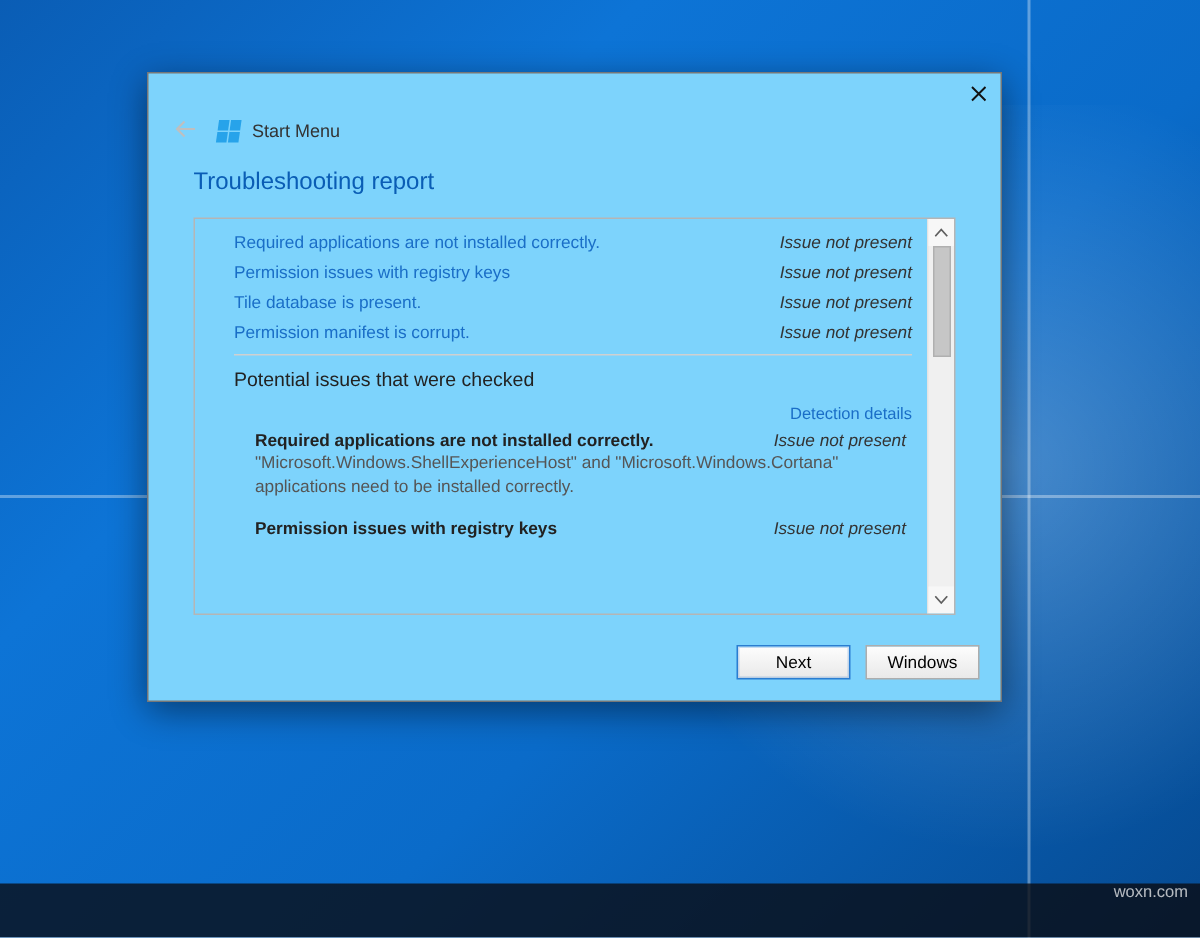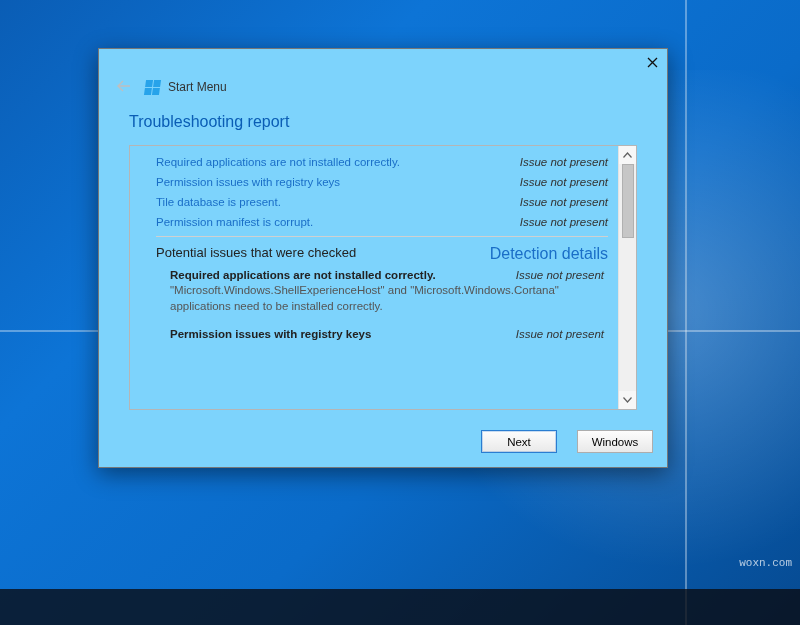--- a/index.html
+++ b/index.html
@@ -63,52 +63,52 @@
       display: flex; justify-content: space-between; align-items: center;
       padding: 4px 0; font-size: 11.5px;
     }
     .check-name { color: #1a6ec7; cursor: pointer; }
     .check-status { color: #333; font-style: italic; }
     .section-header {
       display: flex; justify-content: space-between; align-items: flex-start;
       border-top: 1px solid #d0d0d0; padding-top: 8px; margin-top: 4px;
     }
     .section-title { font-size: 13px; color: #222; }
-    .detection-link { font-size: 16px; color: #1a6ec7; cursor: pointer; }
+    .detection-link { font-size: 11px; color: #1a6ec7; cursor: pointer; margin-top: 25px; }
     .detail-block { padding: 6px 2px 8px 14px; font-size: 11.5px; }
     .detail-head { display: flex; justify-content: space-between; }
     .detail-name { font-weight: 600; color: #222; }
     .detail-status { font-style: italic; color: #333; padding-right: 2px; }
     .detail-body { color: #555; padding-top: 2px; line-height: 1.35; }
     .scrollbar {
       width: 18px; background: #f0f0f0; border-left: 1px solid #e3e3e3;
       display: flex; flex-direction: column; justify-content: space-between; align-items: center;
     }
     .sb-btn { width: 100%; height: 18px; display: flex; align-items: center; justify-content: center;
       background: #f7f7f7; cursor: pointer; }
     .sb-btn svg { display:block; }
     .sb-thumb { width: 12px; height: 74px; background: #c6c6c6; margin-top: 0; border: 1px solid #b0b0b0; }
     .sb-track { flex: 1; display: flex; flex-direction: column; align-items: center; }
     .dialog-footer {
-      display: flex; justify-content: flex-end; gap: 20px;
+      display: flex; justify-content: flex-end; gap: 10px;
       padding: 10px 14px 14px 14px;
     }
     .btn {
       min-width: 76px; height: 23px; font-size: 11.5px;
       background: linear-gradient(#fdfdfd,#e9e9e9); border: 1px solid #adadad;
       cursor: pointer; display: flex; align-items: center; justify-content: center;
     }
     .btn.primary { border: 1px solid #2a7dd1; box-shadow: 0 0 0 1px rgba(42,125,209,0.25) inset; }
     .taskbar {
       position: absolute; left: 0; right: 0; bottom: 0; height: 36px;
       background: rgba(10,10,15,0.78);
     }
     .watermark {
-      position: absolute; right: 8px; bottom: 56px; color: rgba(255,255,255,0.7);
-      font-size: 11px; font-family: Liberation Mono, monospace;
+      position: absolute; right: 8px; bottom: 24px; color: rgba(255,255,255,0.7);
+      font-size: 11px; font-family: Liberation Sans, sans-serif;
     }
   </style>
 </head>
 <body>
 
 <div class="bg-lines"></div>
 <div class="wallpaper-light"></div>
 
 <div class="dialog">
 

